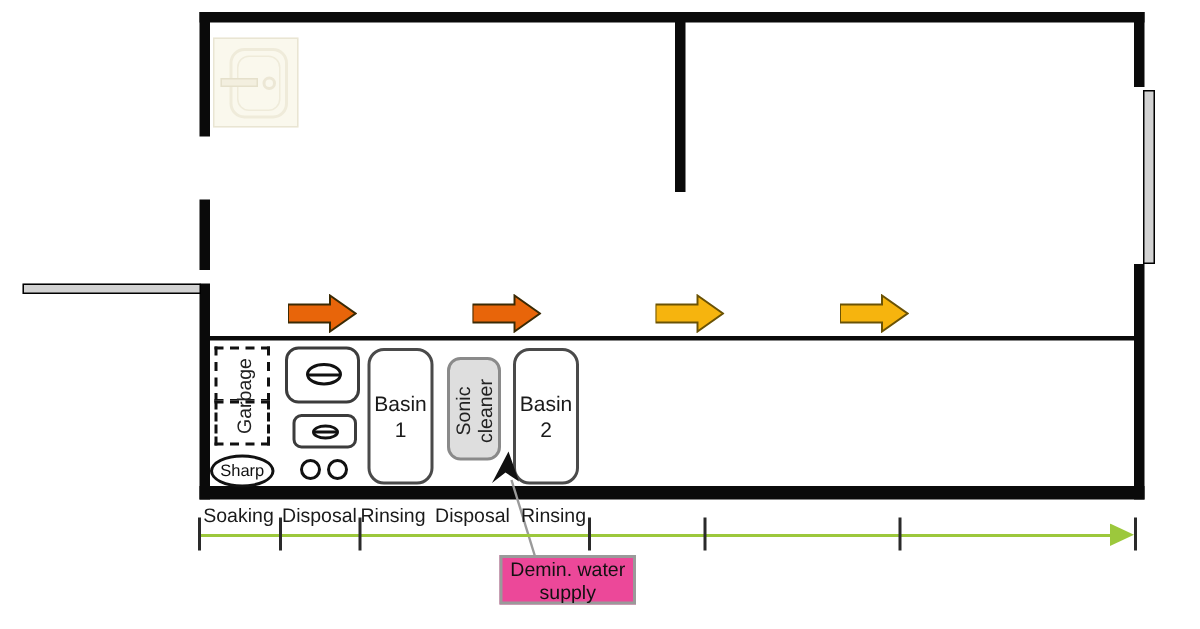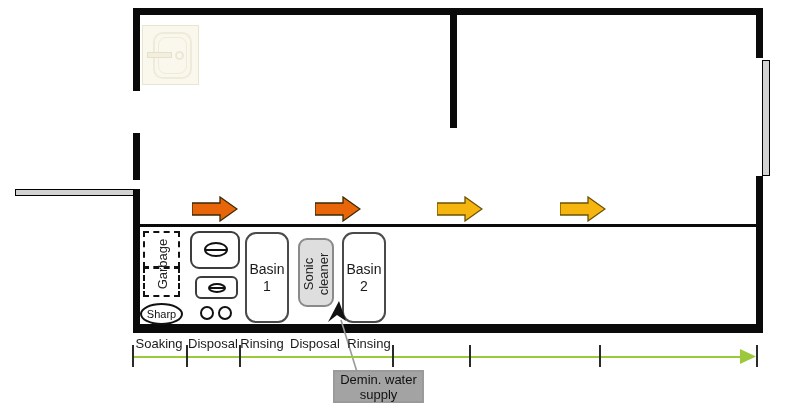--- a/index.html
+++ b/index.html
@@ -42,21 +42,21 @@
   .sharp { position:absolute; left:140px; top:303px; width:43px; height:22px;
            border:2px solid #111; border-radius:50%; display:flex; align-items:center;
            justify-content:center; font-size:11px; color:#111; background:#fff; }
 
   
   .tline { position:absolute; left:133px; top:356px; width:616px; height:2px; background:#9cc83c; }
   .tick  { position:absolute; top:345px; width:2px; height:22px; background:#2a2a2a; }
   .stage { position:absolute; top:336px; transform:translateX(-50%); font-size:13px; color:#1a1a1a; white-space:nowrap; }
 
   .deminbox { position:absolute; left:333px; top:370px; width:91px; height:33px;
-              background:#a3a3a3; border:2px solid #9a9a9a; display:flex; align-items:center;
+              background:#ec4899; border:2px solid #9a9a9a; display:flex; align-items:center;
               justify-content:center; text-align:center; font-size:13px; line-height:15px; color:#111; }
   .deminbox .lbl { width:84px; }
 
   .overlay { position:absolute; }
 </style>
 </head>
 <body>
 
 <div id="canvas">
 

